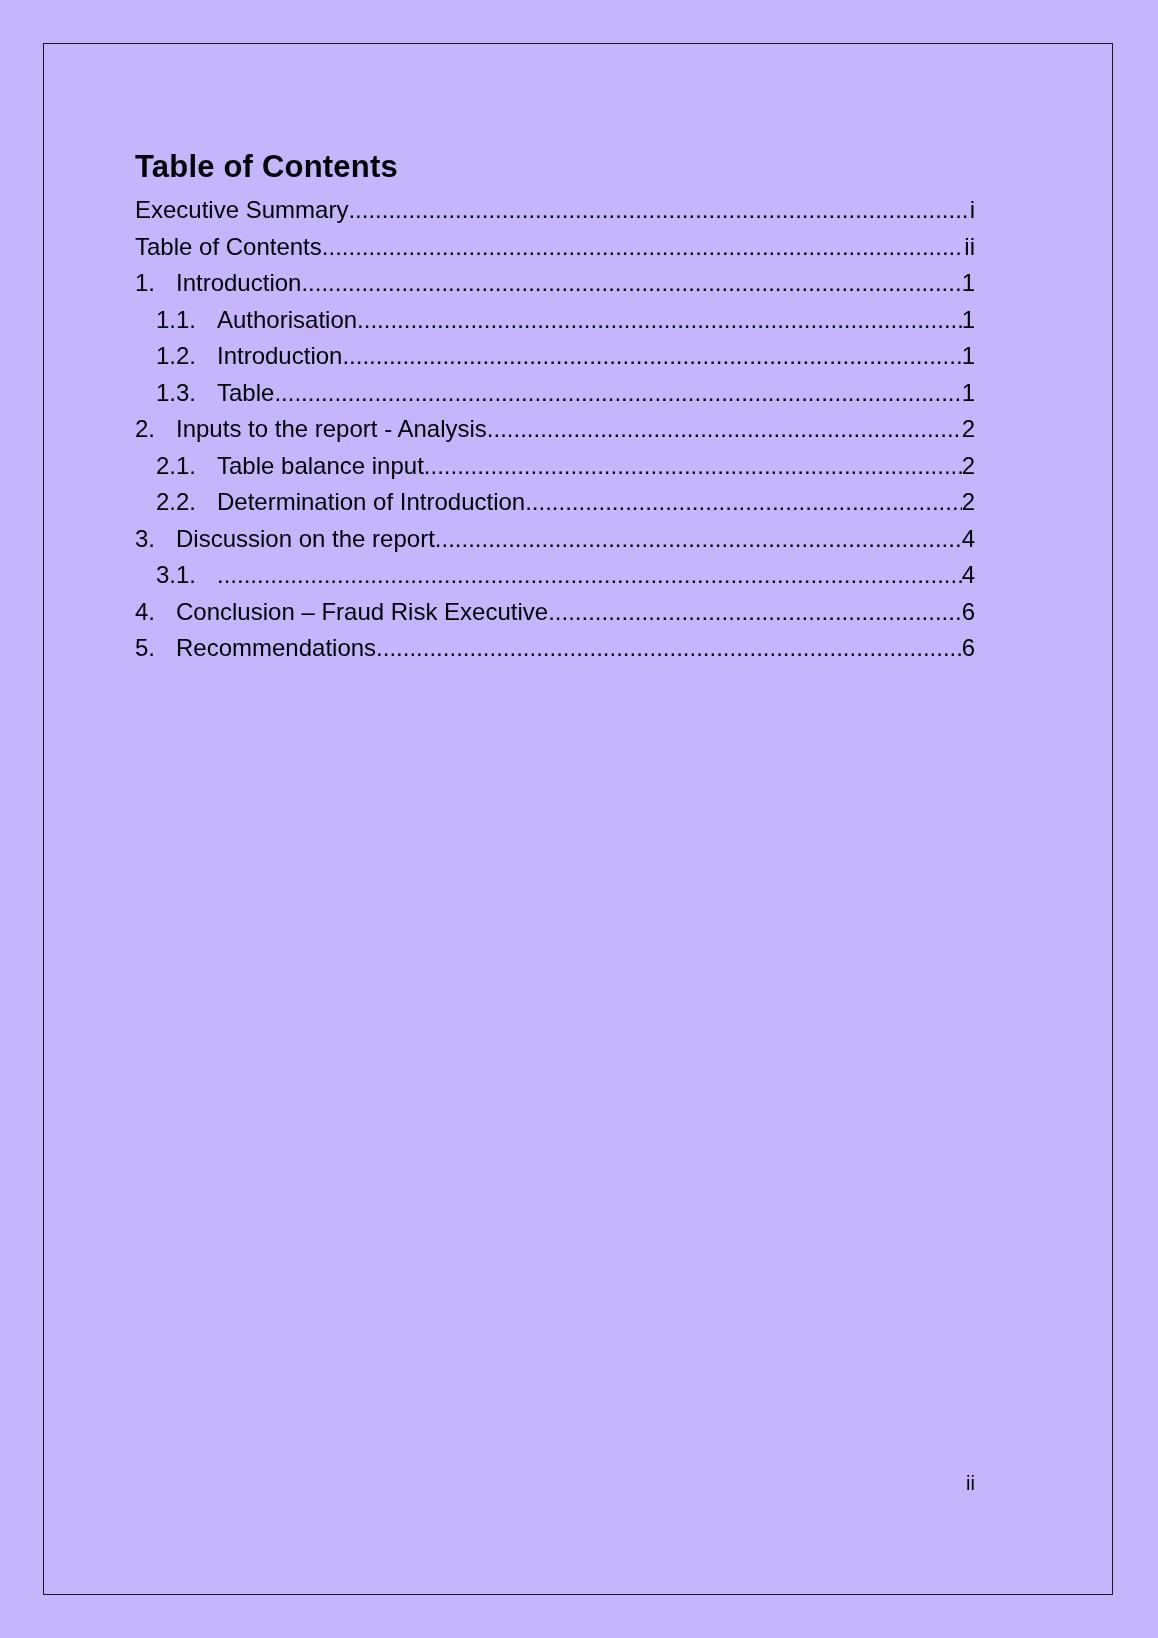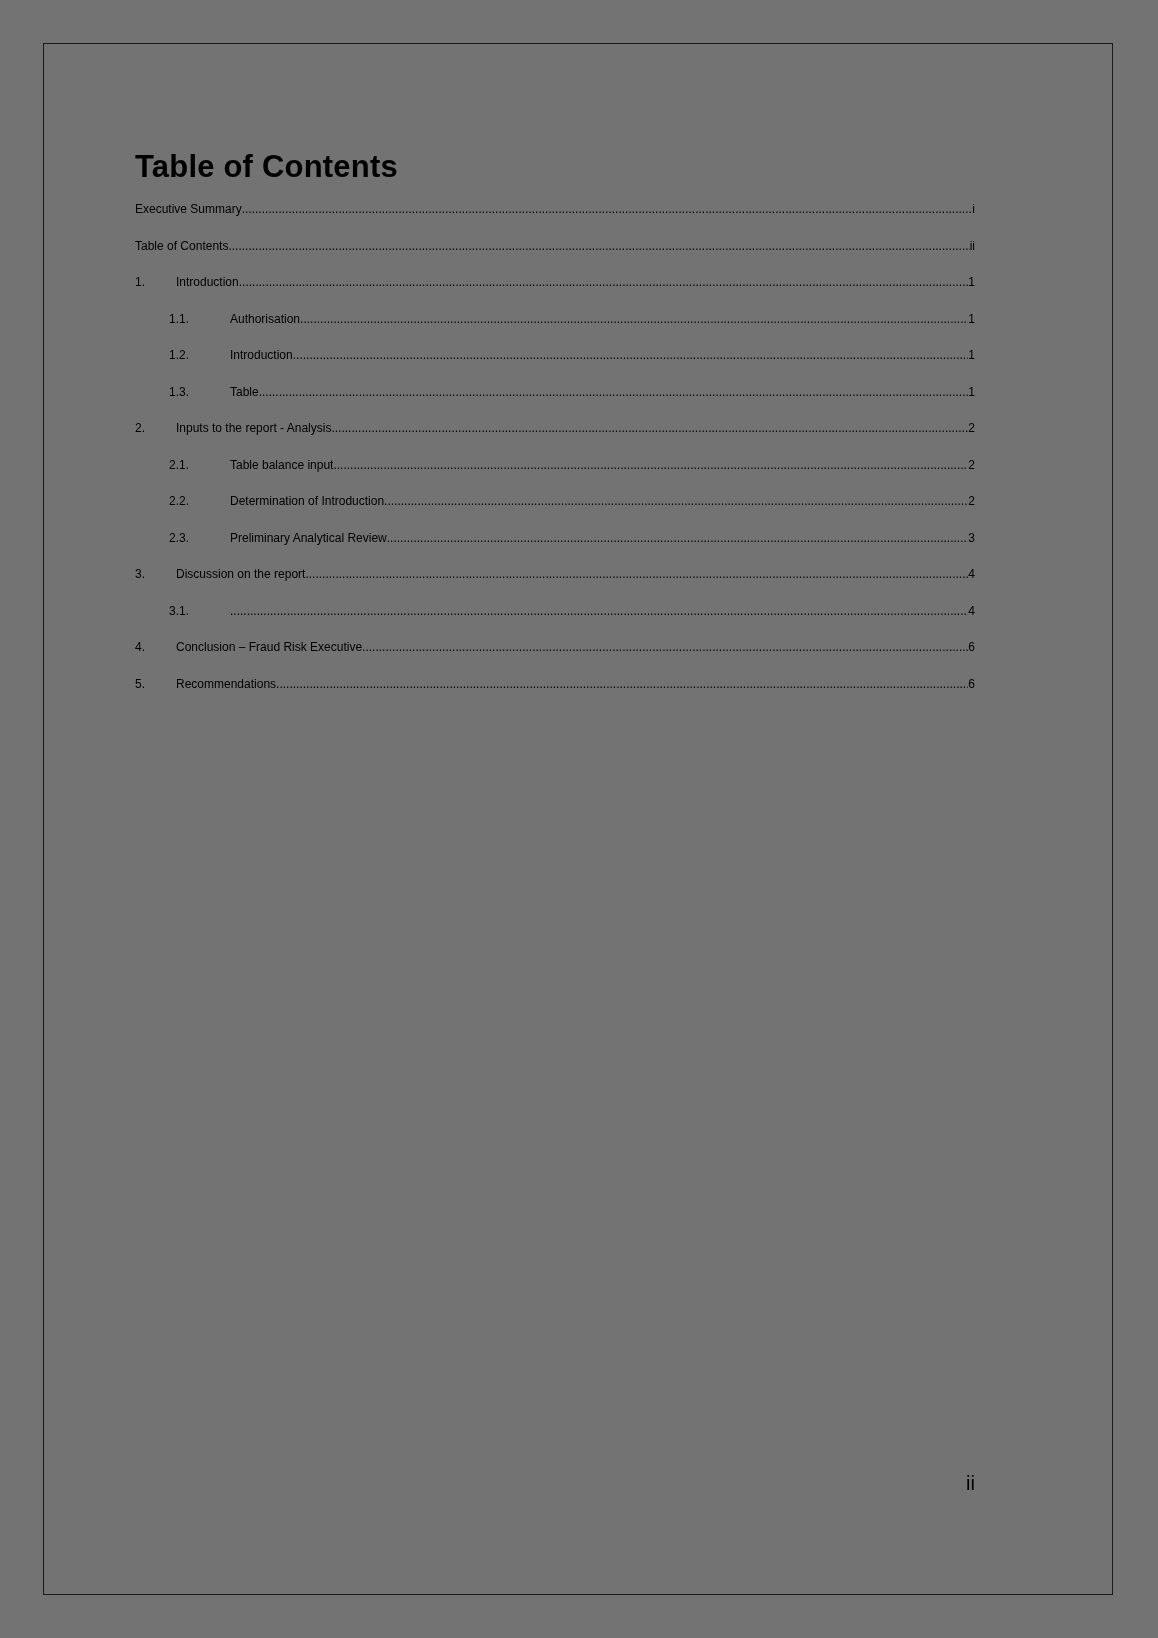--- a/index.html
+++ b/index.html
@@ -4,21 +4,21 @@
 <style>
   html, body {
     margin: 0;
     padding: 0;
     background: #ffffff;
   }
   .document-page {
     position: relative;
     width: 1158px;
     height: 1638px;
-    background: #737373;
+    background: #c4b5fd;
     font-family: "Liberation Sans", "DejaVu Sans", sans-serif;
     color: #000000;
     overflow: hidden;
   }
   .page-border {
     position: absolute;
     left: 43px;
     top: 43px;
     right: 45px;
     bottom: 43px;
@@ -37,30 +37,30 @@
     letter-spacing: 0.2px;
     margin: 0 0 14px 0;
     line-height: 1.1;
   }
   .toc-entries {
     width: 100%;
   }
   .toc-entry {
     display: flex;
     align-items: center;
-    font-size: 12px;
+    font-size: 24px;
     line-height: 23px;
     margin-bottom: 13.5px;
     cursor: default;
   }
   .toc-number {
     flex: none;
   }
   .level-1 .toc-number { width: 41px; }
-  .level-2 { margin-left: 34px; }
+  .level-2 { margin-left: 21px; }
   .level-2 .toc-number { width: 61px; }
   .toc-label {
     flex: none;
     white-space: nowrap;
   }
   .toc-leader {
     flex: 1 1 auto;
     overflow: hidden;
     white-space: nowrap;
     min-width: 0;
@@ -133,26 +133,20 @@
           <span class="toc-label">Table balance input</span>
           <span class="toc-leader"></span>
           <span class="toc-page">2</span>
         </div>
         <div class="toc-entry level-2">
           <span class="toc-number">2.2.</span>
           <span class="toc-label">Determination of Introduction</span>
           <span class="toc-leader"></span>
           <span class="toc-page">2</span>
         </div>
-        <div class="toc-entry level-2">
-          <span class="toc-number">2.3.</span>
-          <span class="toc-label">Preliminary Analytical Review</span>
-          <span class="toc-leader"></span>
-          <span class="toc-page">3</span>
-        </div>
         <div class="toc-entry level-1">
           <span class="toc-number">3.</span>
           <span class="toc-label">Discussion on the report</span>
           <span class="toc-leader"></span>
           <span class="toc-page">4</span>
         </div>
         <div class="toc-entry level-2">
           <span class="toc-number">3.1.</span>
           <span class="toc-leader"></span>
           <span class="toc-page">4</span>

